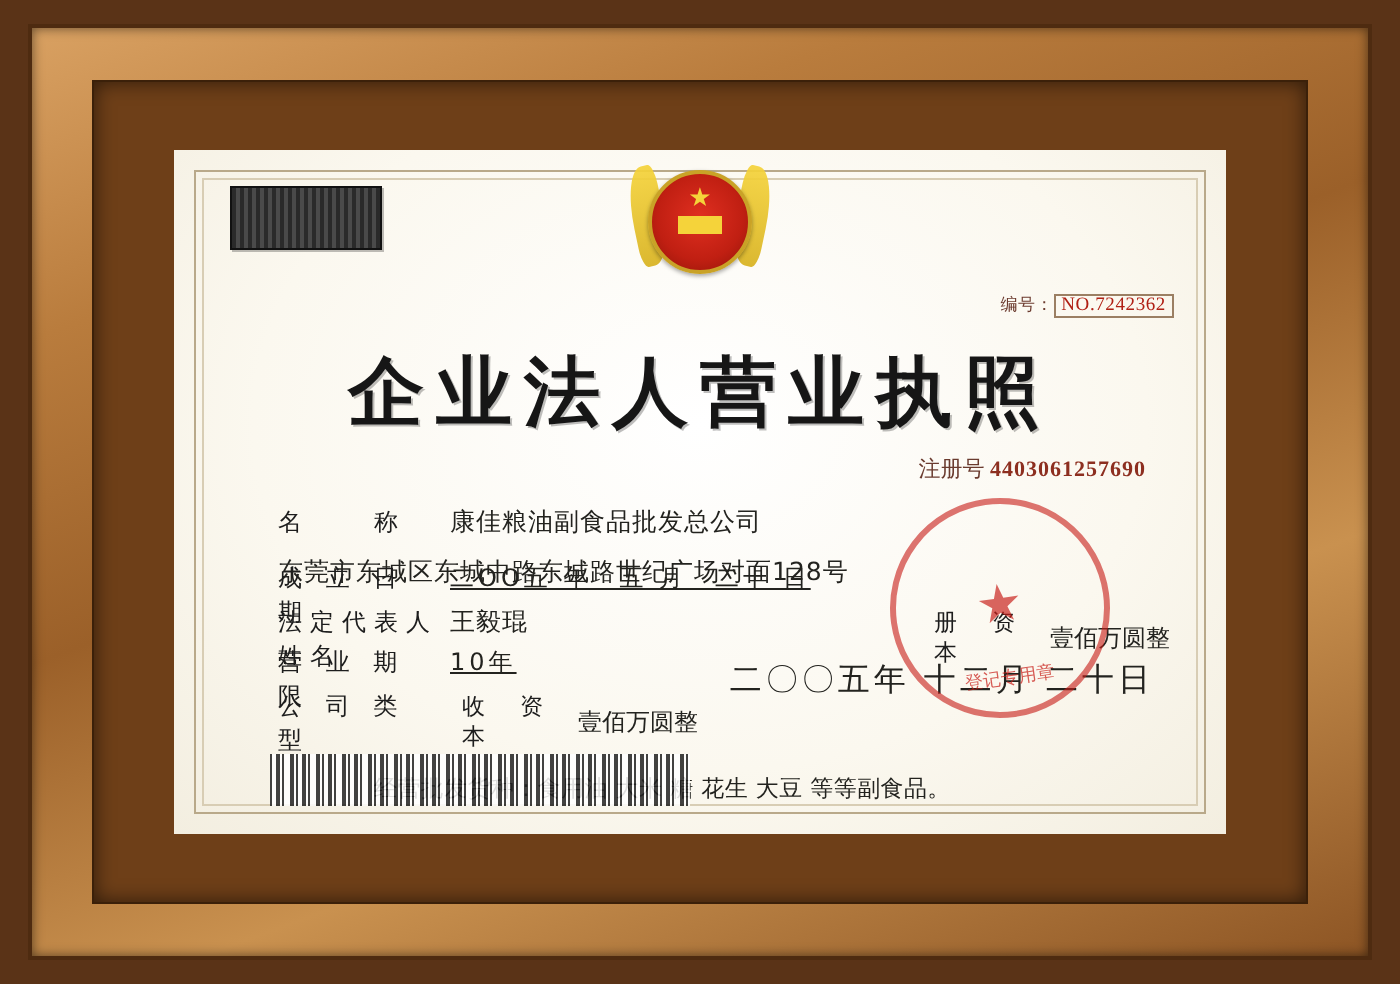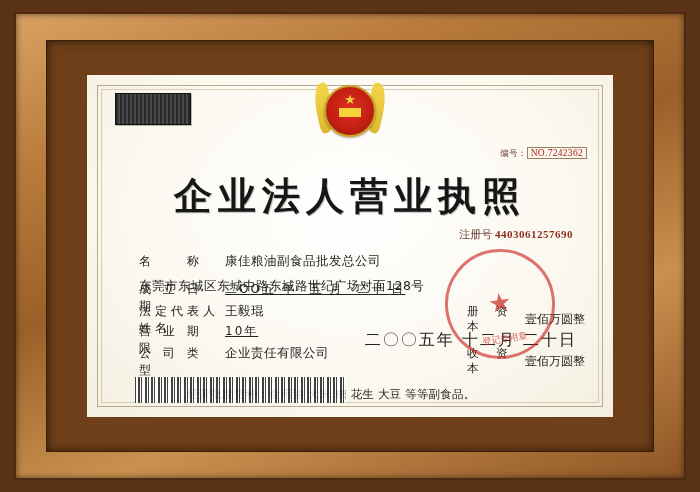--- a/index.html
+++ b/index.html
@@ -224,21 +224,20 @@
               <div class="lbl">法定代表人姓名</div>
               <div class="val">王毅琨</div>
               <div class="right-pair">
                 <div class="right-lbl">册　资　本</div>
                 <div class="right-val">壹佰万圆整</div>
               </div>
             </div>
 
             <div class="row">
               <div class="lbl">公 司 类 型</div>
-              <div class="val">企业责任有限公司</div>
               <div class="right-pair">
                 <div class="right-lbl">收　资　本</div>
                 <div class="right-val">壹佰万圆整</div>
               </div>
             </div>
 
             <div class="row">
               <div class="val scope-val">经营批发货种：食用油 大米 糖 花生 大豆 等等副食品。</div>
             </div>
 

